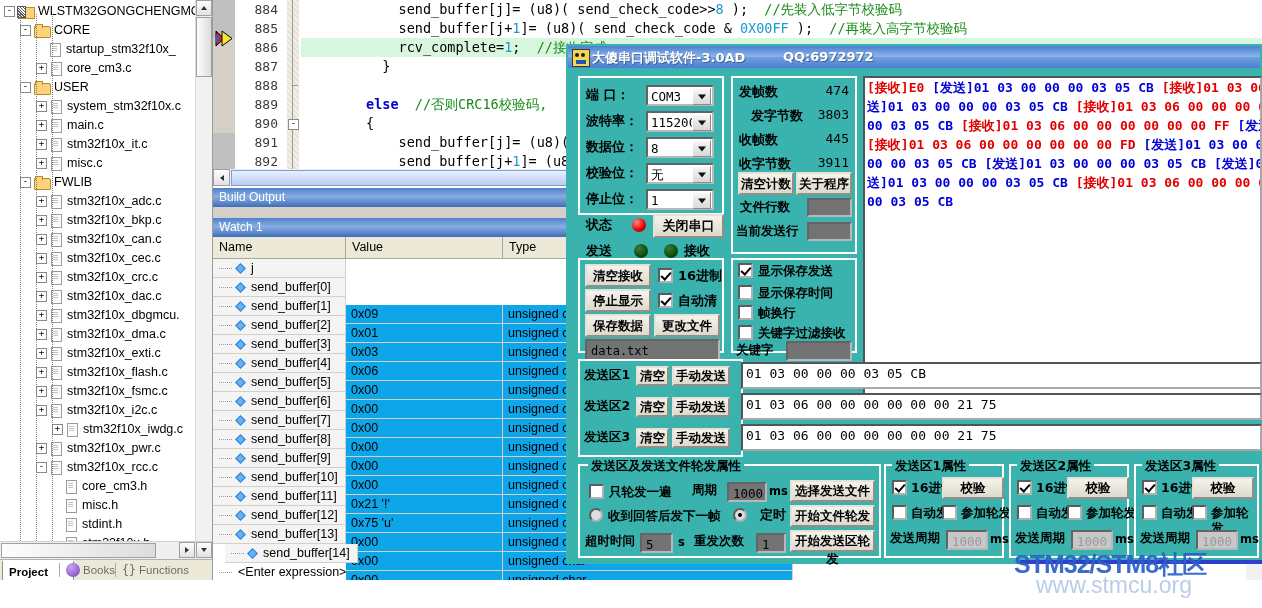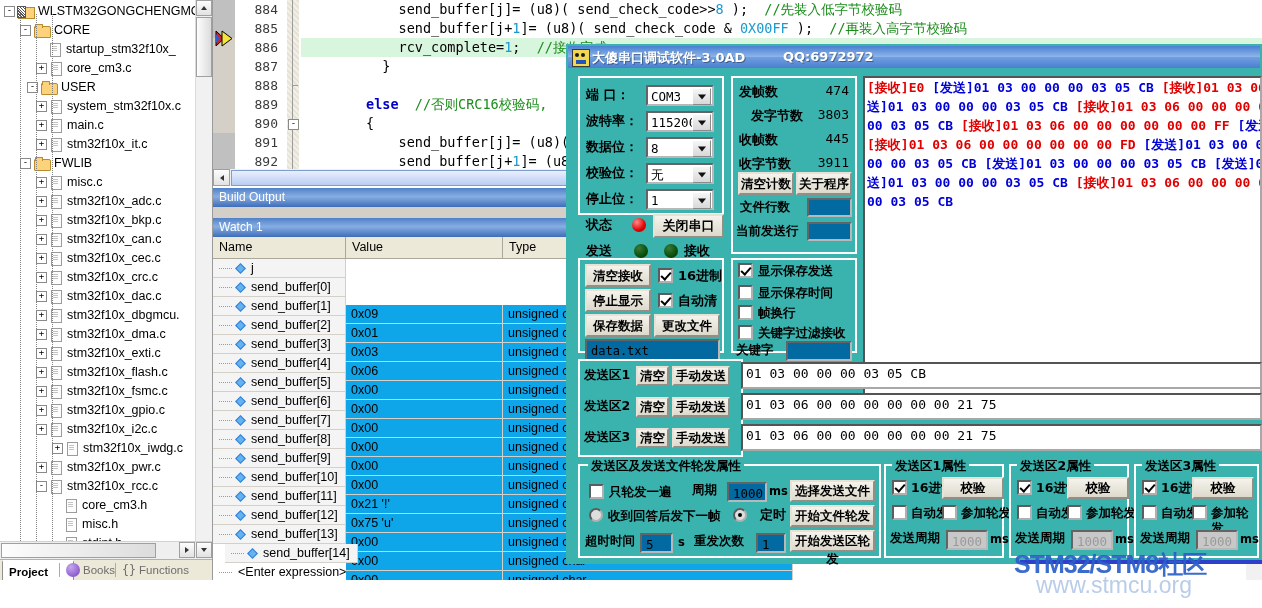--- a/index.html
+++ b/index.html
@@ -109,21 +109,21 @@
   .scombo .cbtn:after{content:"";position:absolute;left:50%;top:50%;transform:translate(-50%,-50%);border-left:4px solid transparent;border-right:4px solid transparent;border-top:5px solid #111;}
 
   .sbtn{position:absolute;background:linear-gradient(#f5f3ec,#ddd9cc);border:2px outset #e6e2d6;box-sizing:border-box;font-size:13px;color:#000;font-family:"DejaVu Sans",sans-serif;text-align:center;font-weight:bold;}
   .led{position:absolute;width:14px;height:14px;border-radius:50%;}
   .led.red{background:radial-gradient(circle at 35% 30%,#ff8a8a,#e00000 60%,#8c0000);}
   .led.green-off{background:radial-gradient(circle at 35% 30%,#3a7a3a,#0a4f0a 60%,#043004);}
 
   .sstat{position:absolute;font-size:13px;color:#000;font-family:"DejaVu Sans",sans-serif;font-weight:bold;}
   .sstatv{position:absolute;font-size:13px;color:#000;font-family:"DejaVu Sans Mono",monospace;text-align:right;}
 
-  .sfield{position:absolute;background:#0369a1;border:2px inset #b8b8b8;box-sizing:border-box;}
+  .sfield{position:absolute;background:#737373;border:2px inset #b8b8b8;box-sizing:border-box;}
   .sfield .fv{position:absolute;left:4px;top:1px;font-size:12.5px;font-family:"DejaVu Sans Mono",monospace;color:#000;line-height:17px;}
 
   .chk{position:absolute;width:15px;height:15px;background:#ffffff;border:2px inset #b0b0b0;box-sizing:border-box;}
   .chk.on:after{content:"";position:absolute;left:3px;top:0px;width:4px;height:8px;border:solid #000;border-width:0 2px 2px 0;transform:rotate(42deg);}
   .chklab{position:absolute;font-size:13px;color:#000;font-family:"DejaVu Sans",sans-serif;line-height:15px;font-weight:bold;}
 
   .radio{position:absolute;width:14px;height:14px;border-radius:50%;background:#dedede;border:2px inset #b0b0b0;box-sizing:border-box;}
   .radio.on:after{content:"";position:absolute;left:3px;top:3px;width:4px;height:4px;border-radius:50%;background:#000;}
 
   
@@ -150,38 +150,37 @@
 <body class="nosel">
 
 <div id="keil-root">
 
   <div id="project-pane">
     <div id="tree">
         <div class="tnode" style="padding-left: 4px;"><span class="exp">-</span><span class="proj-badge"></span><span class="tlabel">WLSTM32GONGCHENGMO</span></div>
         <div class="tnode" style="padding-left: 20px;"><span class="exp">-</span><span class="folder"></span><span class="tlabel">CORE</span></div>
         <div class="tnode" style="padding-left: 36px;"><span class="dots"></span><span class="fileic"></span><span class="tlabel">startup_stm32f10x_</span></div>
         <div class="tnode" style="padding-left: 36px;"><span class="exp">+</span><span class="fileic"></span><span class="tlabel">core_cm3.c</span></div>
-        <div class="tnode" style="padding-left: 20px; margin-left: 7px;"><span class="exp">-</span><span class="folder"></span><span class="tlabel">USER</span></div>
+        <div class="tnode" style="padding-left: 20px;"><span class="exp">-</span><span class="folder"></span><span class="tlabel">USER</span></div>
         <div class="tnode" style="padding-left: 36px;"><span class="exp">+</span><span class="fileic"></span><span class="tlabel">system_stm32f10x.c</span></div>
         <div class="tnode" style="padding-left: 36px;"><span class="exp">+</span><span class="fileic"></span><span class="tlabel">main.c</span></div>
         <div class="tnode" style="padding-left: 36px;"><span class="exp">+</span><span class="fileic"></span><span class="tlabel">stm32f10x_it.c</span></div>
+        <div class="tnode" style="padding-left: 36px;"><span class="exp">+</span><span class="fileic"></span><span class="tlabel">misc.c</span></div>
         <div class="tnode" style="padding-left: 20px;"><span class="exp">-</span><span class="folder"></span><span class="tlabel">FWLIB</span></div>
-        <div class="tnode" style="padding-left: 36px;"><span class="exp">+</span><span class="fileic"></span><span class="tlabel">misc.c</span></div>
         <div class="tnode" style="padding-left: 36px;"><span class="exp">+</span><span class="fileic"></span><span class="tlabel">stm32f10x_adc.c</span></div>
         <div class="tnode" style="padding-left: 36px;"><span class="exp">+</span><span class="fileic"></span><span class="tlabel">stm32f10x_bkp.c</span></div>
         <div class="tnode" style="padding-left: 36px;"><span class="exp">+</span><span class="fileic"></span><span class="tlabel">stm32f10x_can.c</span></div>
         <div class="tnode" style="padding-left: 36px;"><span class="exp">+</span><span class="fileic"></span><span class="tlabel">stm32f10x_cec.c</span></div>
         <div class="tnode" style="padding-left: 36px;"><span class="exp">+</span><span class="fileic"></span><span class="tlabel">stm32f10x_crc.c</span></div>
         <div class="tnode" style="padding-left: 36px;"><span class="exp">+</span><span class="fileic"></span><span class="tlabel">stm32f10x_dac.c</span></div>
         <div class="tnode" style="padding-left: 36px;"><span class="exp">+</span><span class="fileic"></span><span class="tlabel">stm32f10x_dbgmcu.</span></div>
         <div class="tnode" style="padding-left: 36px;"><span class="exp">+</span><span class="fileic"></span><span class="tlabel">stm32f10x_dma.c</span></div>
         <div class="tnode" style="padding-left: 36px;"><span class="exp">+</span><span class="fileic"></span><span class="tlabel">stm32f10x_exti.c</span></div>
         <div class="tnode" style="padding-left: 36px;"><span class="exp">+</span><span class="fileic"></span><span class="tlabel">stm32f10x_flash.c</span></div>
         <div class="tnode" style="padding-left: 36px;"><span class="exp">+</span><span class="fileic"></span><span class="tlabel">stm32f10x_fsmc.c</span></div>
-        <div class="tnode" style="padding-left: 36px;"><span class="exp">+</span><span class="fileic"></span><span class="tlabel">stm32f10x_gpio.c</span></div>
         <div class="tnode" style="padding-left: 36px;"><span class="exp">+</span><span class="fileic"></span><span class="tlabel">stm32f10x_i2c.c</span></div>
         <div class="tnode" style="padding-left: 52px;"><span class="exp">+</span><span class="fileic"></span><span class="tlabel">stm32f10x_iwdg.c</span></div>
         <div class="tnode" style="padding-left: 36px;"><span class="exp">+</span><span class="fileic"></span><span class="tlabel">stm32f10x_pwr.c</span></div>
         <div class="tnode" style="padding-left: 36px;"><span class="exp">-</span><span class="fileic"></span><span class="tlabel">stm32f10x_rcc.c</span></div>
         <div class="tnode" style="padding-left: 52px;"><span class="dots"></span><span class="fileic"></span><span class="tlabel">core_cm3.h</span></div>
         <div class="tnode" style="padding-left: 52px;"><span class="dots"></span><span class="fileic"></span><span class="tlabel">misc.h</span></div>
         <div class="tnode" style="padding-left: 52px;"><span class="dots"></span><span class="fileic"></span><span class="tlabel">stdint.h</span></div>
         <div class="tnode" style="padding-left: 52px;"><span class="dots"></span><span class="fileic"></span><span class="tlabel">stm32f10x.h</span></div>
         <div class="tnode" style="padding-left: 52px;"><span class="dots"></span><span class="fileic"></span><span class="tlabel">stm32f10x_adc.h</span></div>
         <div class="vline" style="left: 20px; top: 14px; height: 560px;"></div>

